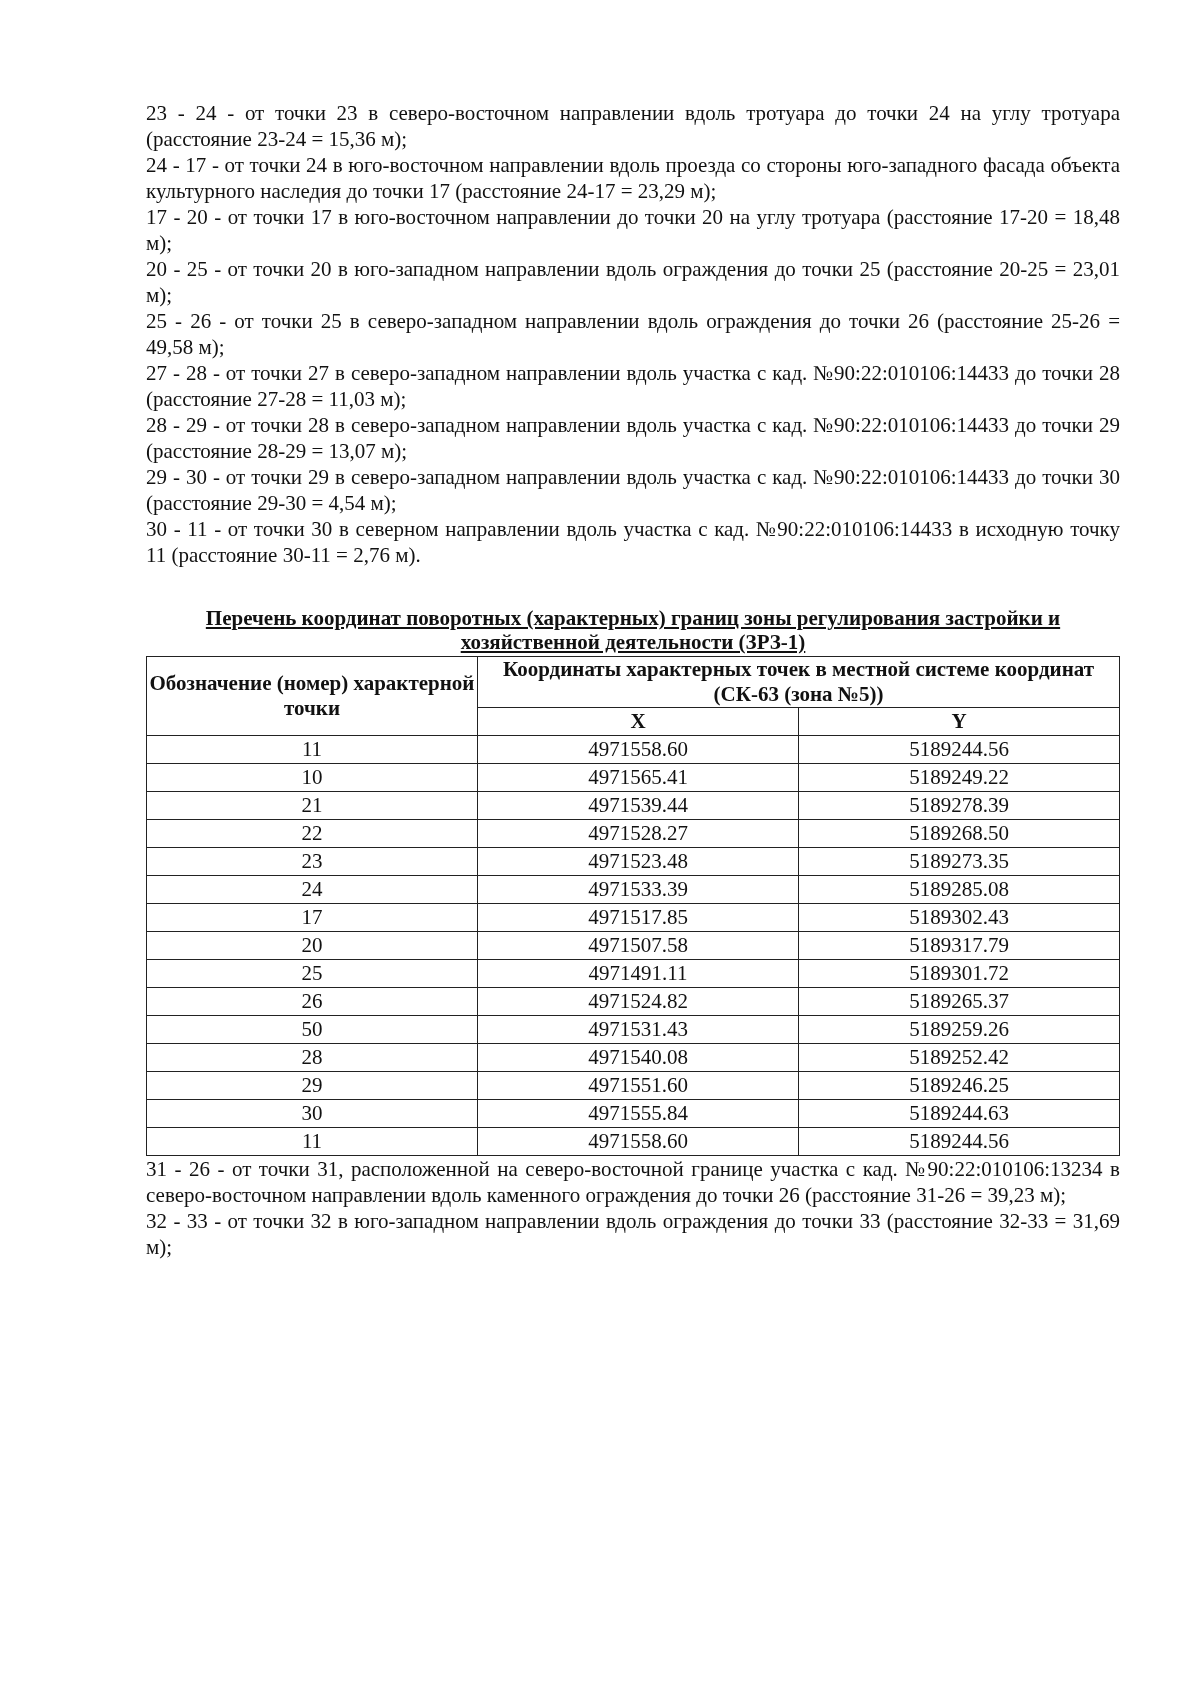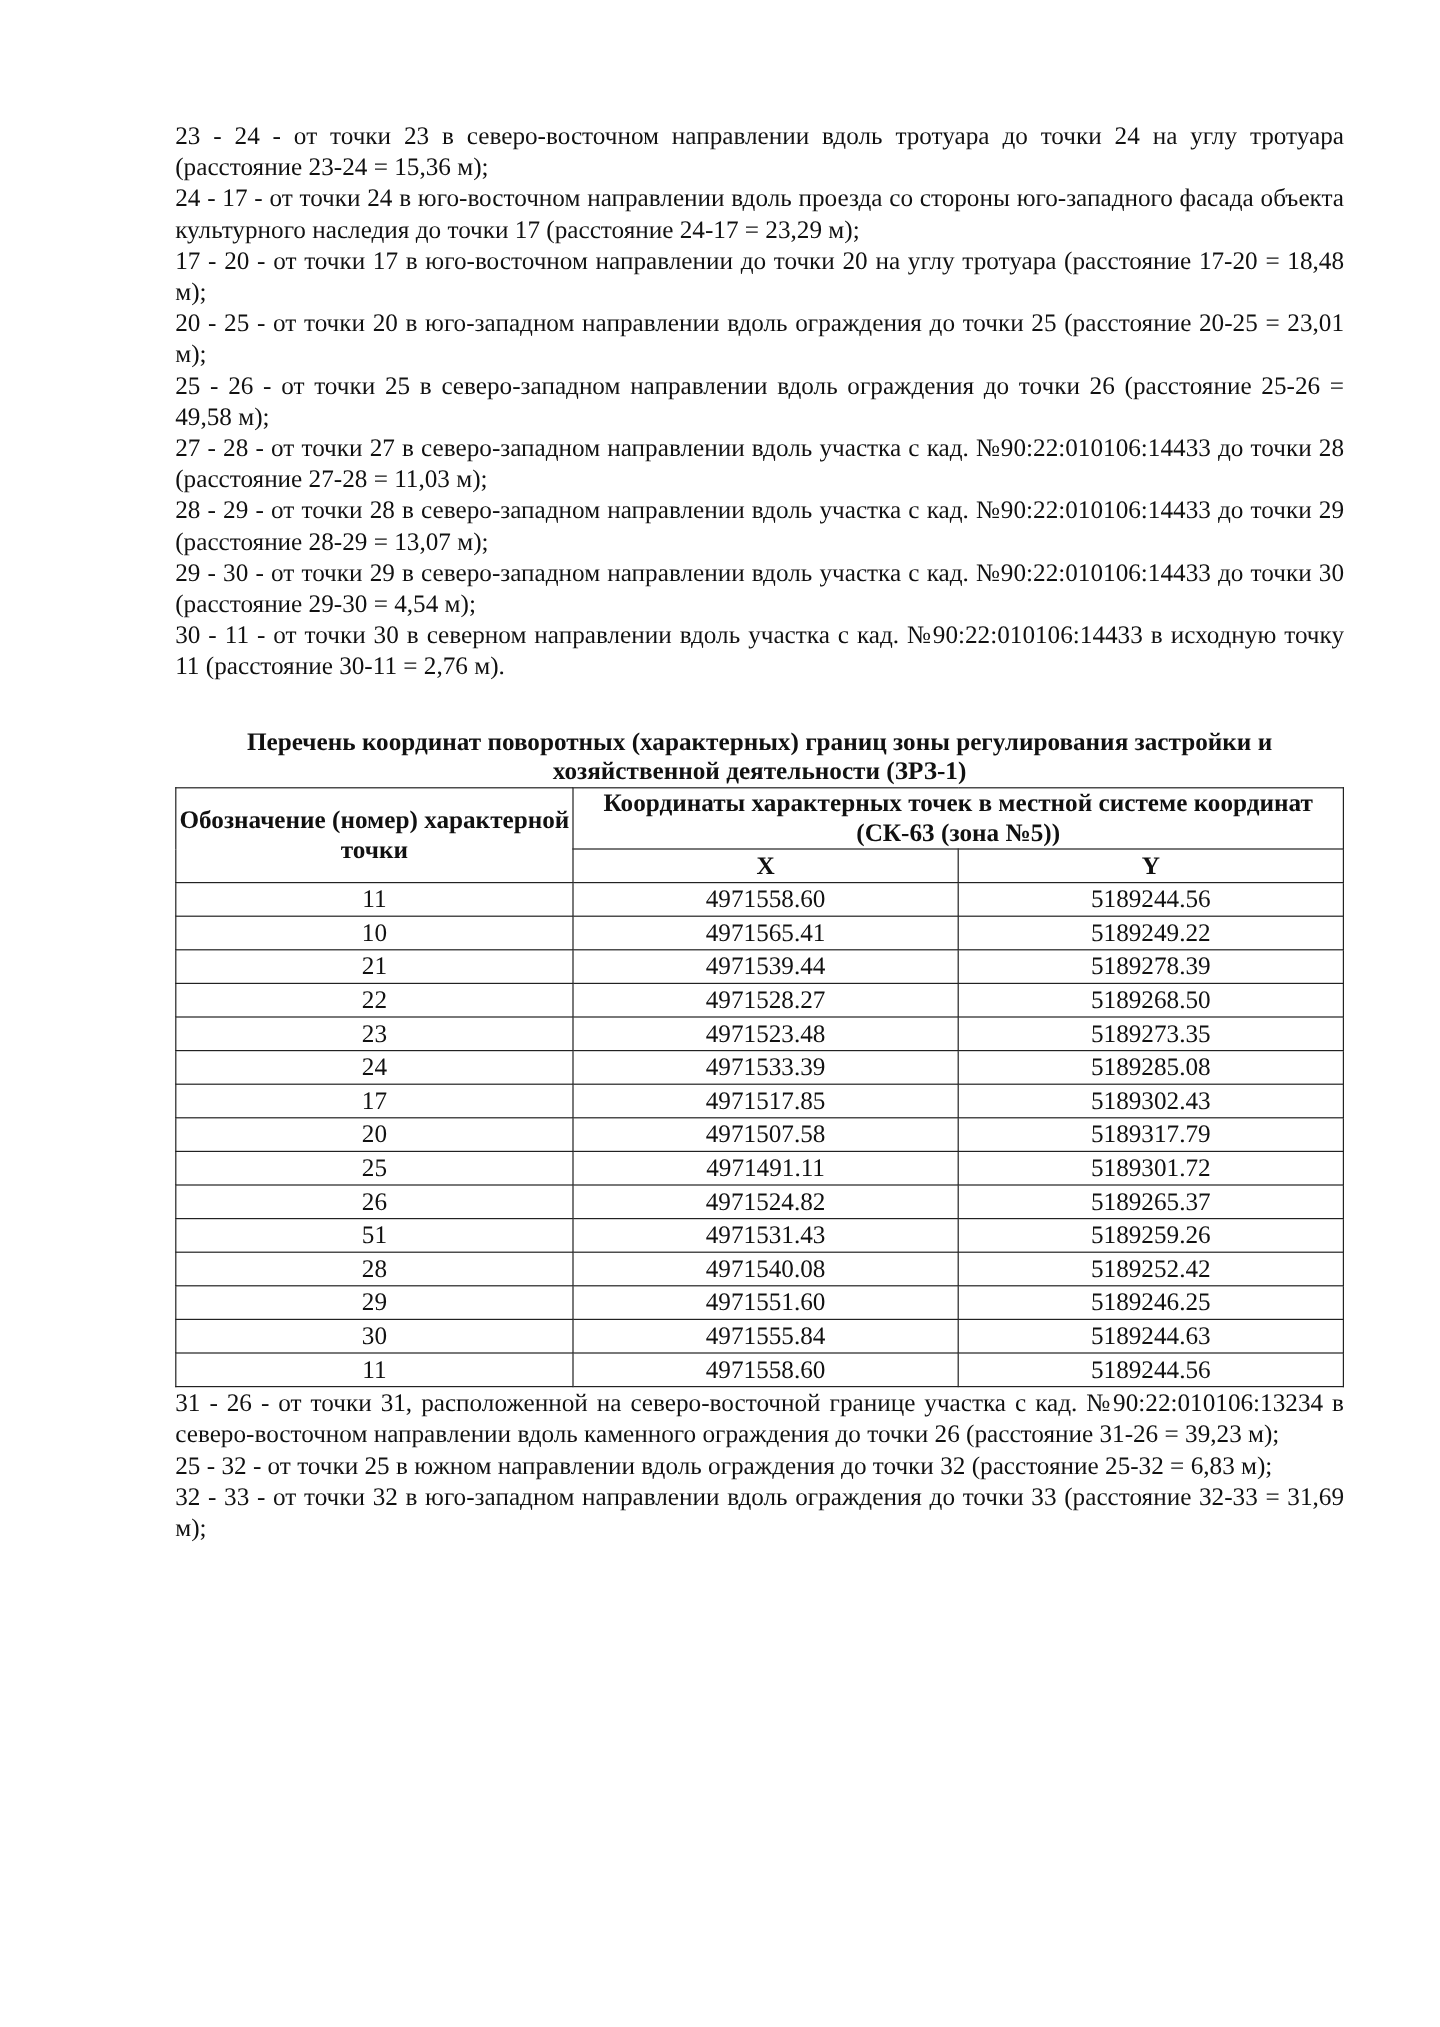--- a/index.html
+++ b/index.html
@@ -3,21 +3,21 @@
 <meta charset="utf-8">
 <style>
   html, body { margin: 0; padding: 0; background: #ffffff; }
   body { width: 1200px; height: 1689px; position: relative; overflow: hidden; color: #111; }
   .page {
     position: absolute; left: 146px; top: 100px; width: 974px;
     font-family: "Liberation Serif", serif; font-size: 21px; line-height: 26px;
   }
   .para { text-align: justify; margin: 0; }
   .title {
-    font-weight: bold; text-align: center; font-size: 21px; line-height: 24px; margin: 0;
+    font-weight: bold; text-align: center; font-size: 21px; line-height: 24px; margin: 0; text-decoration: underline;
   }
   .title1 { margin-top: 38px; }
   .title2 { margin-top: 38px; }
   table.coords {
     border-collapse: collapse; width: 974px; margin-top: 2px;
     font-family: "Liberation Serif", serif; font-size: 21px; padding-left: 40px;
   }
   table.coords th, table.coords td {
     border: 1.5px solid #222; text-align: center; padding: 0; line-height: 25px; height: 27px;
   }
@@ -102,21 +102,21 @@
           <td>25</td>
           <td class="c-x">4971491.11</td>
           <td>5189301.72</td>
         </tr>
       <tr>
           <td>26</td>
           <td class="c-x">4971524.82</td>
           <td>5189265.37</td>
         </tr>
       <tr>
-          <td>51</td>
+          <td>50</td>
           <td class="c-x">4971531.43</td>
           <td>5189259.26</td>
         </tr>
       <tr>
           <td>28</td>
           <td class="c-x">4971540.08</td>
           <td>5189252.42</td>
         </tr>
       <tr>
           <td>29</td>
@@ -132,17 +132,16 @@
           <td>11</td>
           <td class="c-x">4971558.60</td>
           <td>5189244.56</td>
         </tr>
     </tbody>
   </table>
 
 
   <div>
     <p class="para">31 - 26 - от точки 31, расположенной на северо-восточной границе участка с кад. №90:22:010106:13234 в северо-восточном направлении вдоль каменного ограждения до точки 26 (расстояние 31-26 = 39,23 м);</p>
-    <p class="para">25 - 32 - от точки 25 в южном направлении вдоль ограждения до точки 32 (расстояние 25-32 = 6,83 м);</p>
     <p class="para">32 - 33 - от точки 32 в юго-западном направлении вдоль ограждения до точки 33 (расстояние 32-33 = 31,69 м);</p>
   </div>
 
 </div>
 
 </body></html>

